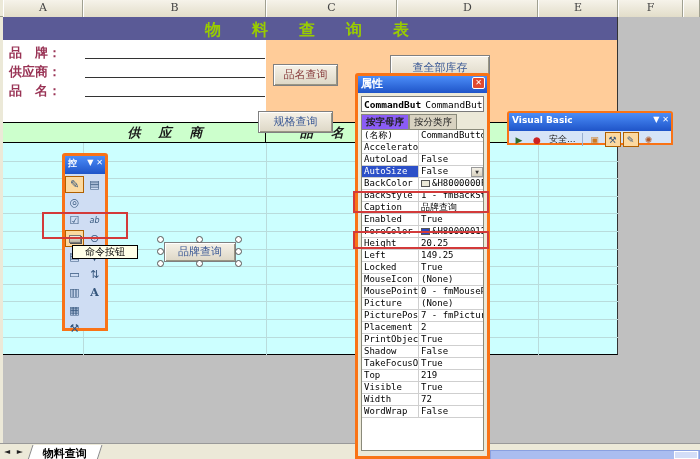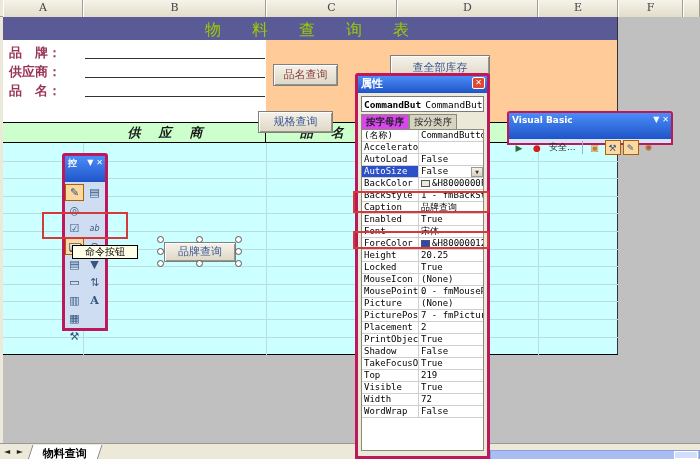--- a/index.html
+++ b/index.html
@@ -5,21 +5,21 @@
   * { margin:0; padding:0; box-sizing:border-box; }
   html,body { width:700px; height:459px; overflow:hidden; }
   body { font-family:"DejaVu Sans", sans-serif; position:relative; background:#ece9d8; }
   #screen { position:absolute; left:0; top:0; width:700px; height:459px; background:#ece9d8; overflow:hidden; }
 
   
   #col-header-row { position:absolute; left:0; top:0; width:700px; height:17px; background:#ece9d8; border-bottom:1px solid #9a9a8a; }
   .col-head { position:absolute; top:0; height:17px; border-right:1px solid #a0a090; border-left:1px solid #fff; color:#444; font-family:"DejaVu Serif", serif; font-size:11px; text-align:center; line-height:16px; background:linear-gradient(180deg,#f6f3ea,#e2ddc9); }
 
   #banner { position:absolute; left:3px; top:17px; width:615px; height:23px; background:#5a5a96; border-right:1px solid #333; }
-  #banner-title { position:absolute; left:202px; top:3px; color:#9c0; font-weight:normal; font-size:16px; letter-spacing:31px; white-space:nowrap; font-family:"DejaVu Serif", serif; }
+  #banner-title { position:absolute; left:202px; top:3px; color:#9c0; font-weight:bold; font-size:16px; letter-spacing:31px; white-space:nowrap; font-family:"DejaVu Serif", serif; }
 
   #form-area { position:absolute; left:3px; top:40px; width:263px; height:82px; background:#fff; }
   .form-row { position:absolute; left:0; width:263px; height:19px; }
   .form-label { position:absolute; left:6px; top:2px; color:#993355; font-weight:bold; font-size:13px; white-space:nowrap; }
   .form-underline { position:absolute; left:82px; top:16px; width:180px; height:1px; background:#333; }
 
   #orange-block { position:absolute; left:266px; top:40px; width:352px; height:82px; background:#ffcc99; border-right:1px solid #333; }
 
   #green-header-row { position:absolute; left:3px; top:122px; width:615px; height:21px; background:#ccffcc; border-top:1px solid #000; border-bottom:1px solid #000; border-right:1px solid #333; }
   .gh-cell { position:absolute; top:0; height:19px; border-right:1px solid #000; color:#1a1a1a; font-weight:bold; font-size:13px; font-family:"DejaVu Serif", serif; font-style:italic; text-align:center; line-height:19px; white-space:nowrap; overflow:hidden; }
@@ -37,22 +37,22 @@
   #sheet-tab { position:absolute; left:30px; top:1px; height:15px; padding:1px 12px 0 12px; background:#fff; border-left:1px solid #888; border-right:1px solid #888; transform:skewX(-18deg); }
   #sheet-tab span { display:block; transform:skewX(18deg); font-size:11px; font-weight:bold; color:#000; white-space:nowrap; }
   #h-scrollbar { position:absolute; left:490px; top:6px; width:210px; height:10px; background:#aabdf0; border:1px solid #8aa0e0; }
   #h-scroll-thumb { position:absolute; right:1px; top:0; width:24px; height:8px; background:#d4def8; border:1px solid #fff; }
 
   
   .sheet-btn { position:absolute; background:linear-gradient(180deg,#f6f2e8,#ddd7c6); border:1px solid #808080; box-shadow:inset 1px 1px 0 #fff, inset -1px -1px 0 #9a9684; font-size:11px; text-align:center; color:#3c5a96; cursor:default; overflow:hidden; white-space:nowrap; }
   .handle { position:absolute; width:7px; height:7px; background:#fff; border:1px solid #555; border-radius:50%; z-index:6; }
 
   
-  .xp-win { position:absolute; border:3px solid #be185d; background:#ece9d8; border-radius:3px 3px 0 0; }
-  .xp-title { height:26px; background:linear-gradient(180deg,#4b8df8,#1f54c8); color:#fff; font-weight:bold; font-size:9px; line-height:14px; padding:0 3px; position:relative; white-space:nowrap; }
+  .xp-win { position:absolute; border:3px solid #f97316; background:#ece9d8; border-radius:3px 3px 0 0; }
+  .xp-title { height:18px; background:linear-gradient(180deg,#4b8df8,#1f54c8); color:#fff; font-weight:bold; font-size:9px; line-height:14px; padding:0 3px; position:relative; white-space:nowrap; }
   .xp-title .tb-btns { position:absolute; right:2px; top:1px; display:flex; gap:3px; }
   .tb-glyph { color:#fff; font-size:8px; line-height:12px; cursor:default; }
   .xp-close { width:13px; height:12px; background:#e0492f; border:1px solid #fff; border-radius:2px; color:#fff; font-size:8px; line-height:10px; text-align:center; font-weight:bold; cursor:default; }
 
   
   #toolbox { left:62px; top:153px; width:46px; height:178px; z-index:5; background:#cfddf3; }
   #toolbox-grid { padding:2px 1px; display:grid; grid-template-columns:20px 20px; grid-auto-rows:18px; gap:0; justify-content:center; }
   .tbx-btn { width:19px; height:17px; display:flex; align-items:center; justify-content:center; font-size:11px; color:#35567d; cursor:default; }
   .tbx-btn.pressed { background:#fcd9a0; border:1px solid #b06000; }
   .cmd-glyph { width:12px; height:8px; background:linear-gradient(180deg,#efece2,#b9b4a4); border:1px solid #777; box-shadow:1px 1px 0 #555; }
@@ -68,21 +68,21 @@
 
   
   #props-win { left:355px; top:73px; width:135px; height:386px; z-index:10; }
   #props-title { height:17px; font-size:11px; line-height:16px; }
   #props-body { padding:3px 3px 0 3px; }
   #props-combo { height:16px; background:#fff; border:1px solid #7a7a7a; display:flex; align-items:center; font-size:9.5px; font-family:"DejaVu Sans Mono", monospace; overflow:hidden; }
   #props-combo .obj-name { font-weight:bold; margin-left:2px; white-space:pre; }
   #props-combo .obj-class { margin-left:4px; white-space:pre; }
   #props-tabs { display:flex; height:15px; margin-top:2px; font-size:9.5px; }
   .ptab { padding:1px 4px 0 4px; border:1px solid #8a8a7a; border-bottom:none; background:#d8d2c0; color:#222; white-space:nowrap; cursor:default; }
-  .ptab.active { background:#d946ef; position:relative; top:0; font-weight:bold; }
+  .ptab.active { background:#8b5cf6; position:relative; top:0; font-weight:bold; }
   #props-grid { background:#fff; border:1px solid #8a8a7a; height:322px; overflow:hidden; position:relative; }
   .prow { display:flex; height:12px; border-bottom:1px solid #cfcfcf; font-size:9px; font-family:"DejaVu Sans Mono", monospace; line-height:11px; cursor:default; }
   .prow .pname { width:57px; flex:none; padding-left:2px; border-right:1px solid #cfcfcf; color:#000; overflow:hidden; white-space:nowrap; }
   .prow .pval { flex:1; padding-left:2px; color:#000; overflow:hidden; white-space:nowrap; display:flex; align-items:center; }
   .prow.selected .pname { background:#2c50c8; color:#fff; }
   .swatch { display:inline-block; width:9px; height:7px; border:1px solid #555; margin-right:2px; flex:none; }
   .pval .drop-btn { margin-left:auto; width:12px; height:10px; background:linear-gradient(180deg,#f4f1e8,#d8d2c0); border:1px solid #999; font-size:6px; line-height:8px; text-align:center; color:#333; flex:none; }
 
   
   .red-rect { position:absolute; border:2px solid #d33a3a; background:transparent; z-index:20; pointer-events:none; }
@@ -283,36 +283,36 @@
               <span style="overflow: hidden; white-space: nowrap;">品牌查询</span>
             </div>
           </div>
           <div class="prow">
             <div class="pname">Enabled</div>
             <div class="pval">
               <span style="overflow: hidden; white-space: nowrap;">True</span>
             </div>
           </div>
           <div class="prow">
-            <div class="pname">Font</div>
-            <div class="pval">
-              <span style="overflow: hidden; white-space: nowrap;">宋体</span>
-            </div>
-          </div>
-          <div class="prow">
             <div class="pname">ForeColor</div>
             <div class="pval">
               <span class="swatch" style="background: rgb(43, 72, 192);"></span>
               <span style="overflow: hidden; white-space: nowrap;">&amp;H80000012&amp;</span>
             </div>
           </div>
           <div class="prow">
             <div class="pname">Height</div>
             <div class="pval">
               <span style="overflow: hidden; white-space: nowrap;">20.25</span>
+            </div>
+          </div>
+          <div class="prow">
+            <div class="pname">Left</div>
+            <div class="pval">
+              <span style="overflow: hidden; white-space: nowrap;">149.25</span>
             </div>
           </div>
           <div class="prow">
             <div class="pname">Locked</div>
             <div class="pval">
               <span style="overflow: hidden; white-space: nowrap;">True</span>
             </div>
           </div>
           <div class="prow">
             <div class="pname">MouseIcon</div>

